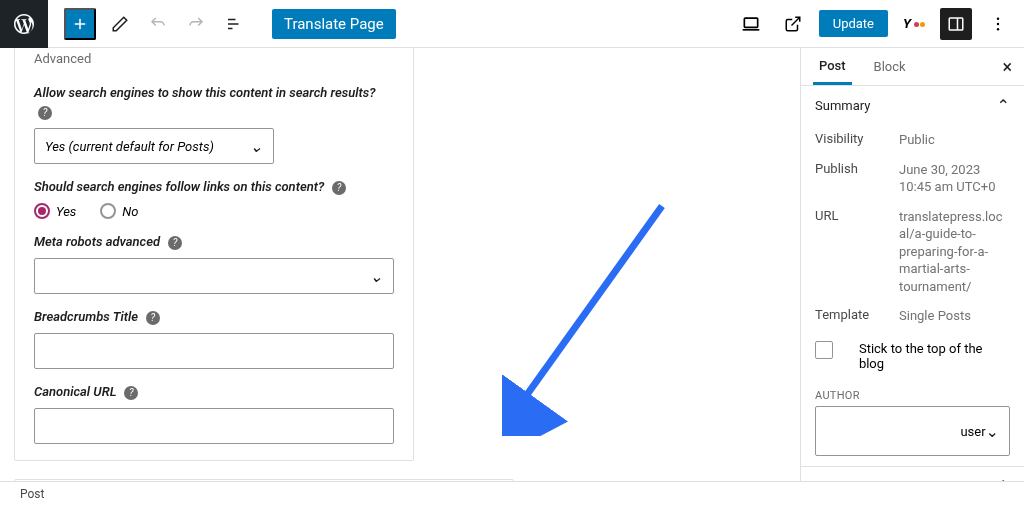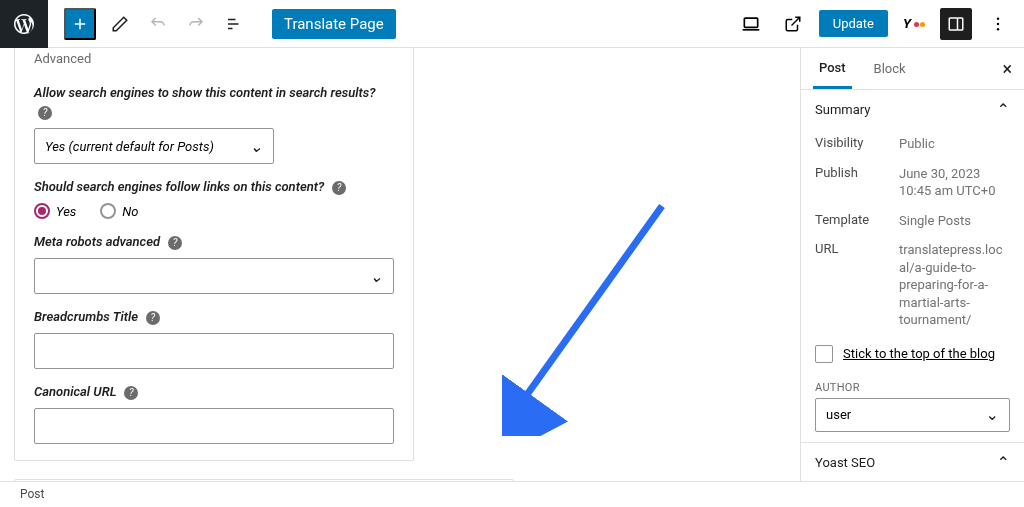--- a/index.html
+++ b/index.html
@@ -52,24 +52,24 @@
   .tabs { display:flex; align-items:center; border-bottom:1px solid #e0e0e0; height:42px; padding:0 12px; }
   .tab { padding:0 6px; height:100%; display:flex; align-items:center; color:#6b6b6b; cursor:pointer; margin-right:16px; }
   .tab.active { color:#1e1e1e; border-bottom:3px solid #007cba; font-weight:500; }
   .close-x { margin-left:auto; font-size:18px; color:#1e1e1e; cursor:pointer; }
 
   .section { border-bottom:1px solid #e0e0e0; }
   .sec-head { display:flex; align-items:center; justify-content:space-between; padding:10px 14px; cursor:pointer; color:#1e1e1e; }
   .kv { display:flex; padding:6px 14px; }
   .kv .k { width:84px; color:#4a4a4a; }
   .kv .v { flex:1; color:#737373; cursor:pointer; word-break:break-word; line-height:1.35; padding-right:6px; }
-  .checkbox-row { display:flex; align-items:center; gap:10px; padding:10px 14px;text-decoration:underline; }
+  .checkbox-row { display:flex; gap:26px; padding:10px 14px; }
   .checkbox { width:18px; height:18px; border:1px solid #949494; border-radius:2px; }
   .sub-label { text-transform:uppercase; font-size:11px; color:#6b6b6b; padding:8px 14px 4px; letter-spacing:.3px; }
-  .author-select { margin:0 14px 10px; height:34px; border:1px solid #949494; border-radius:2px; display:flex; align-items:center; justify-content:space-between; padding:0 10px; cursor:pointer; }
+  .author-select { margin:0 14px 10px; height:50px; border:1px solid #949494; border-radius:2px; display:flex; align-items:center; justify-content:flex-end; padding:0 10px; cursor:pointer; }
   .btn-row { display:flex; gap:10px; padding:12px 14px; }
   .btn-outline { border:1px solid #007cba; color:#007cba; background:#fff; padding:6px 12px; border-radius:2px; font-size:13px; cursor:pointer; }
   .btn-danger { border:1px solid #cc1818; color:#cc1818; background:#fff; padding:6px 12px; border-radius:2px; font-size:13px; cursor:pointer; }
 
   .chev { font-size:16px; color:#1e1e1e; }
 
   
   .arrow { position:absolute; left:502px; top:148px; pointer-events:none; }
 </style>
 </head>
@@ -230,26 +230,26 @@
       </div>
       <div class="kv">
         <span class="k">Visibility</span>
         <span class="v">Public</span>
       </div>
       <div class="kv">
         <span class="k">Publish</span>
         <span class="v">June 30, 2023 10:45 am UTC+0</span>
       </div>
       <div class="kv">
+        <span class="k">URL</span>
+        <span class="v">translatepress.local/a-guide-to-preparing-for-a-martial-arts-tournament/</span>
+      </div>
+      <div class="kv">
         <span class="k">Template</span>
         <span class="v">Single Posts</span>
-      </div>
-      <div class="kv">
-        <span class="k">URL</span>
-        <span class="v">translatepress.local/a-guide-to-preparing-for-a-martial-arts-tournament/</span>
       </div>
       <div class="checkbox-row">
         <div class="checkbox"></div>
         <span>Stick to the top of the blog</span>
       </div>
       <div class="sub-label">AUTHOR</div>
       <div class="author-select">
         <span>user</span>
         <span class="chev">⌄</span>
       </div>

